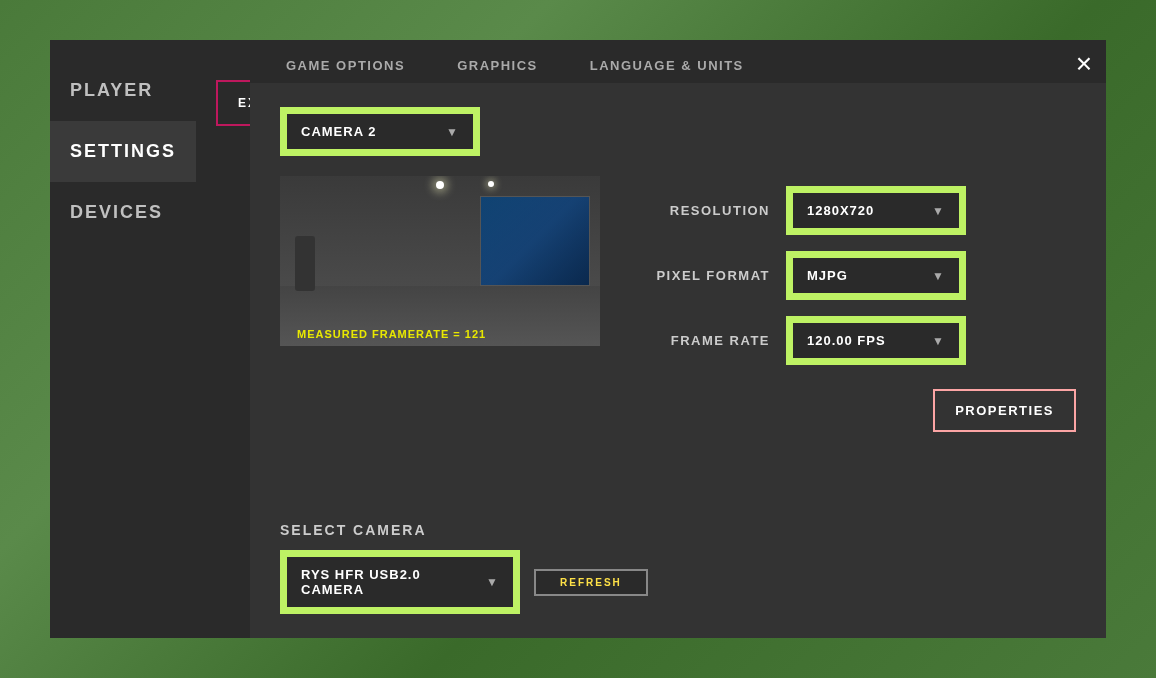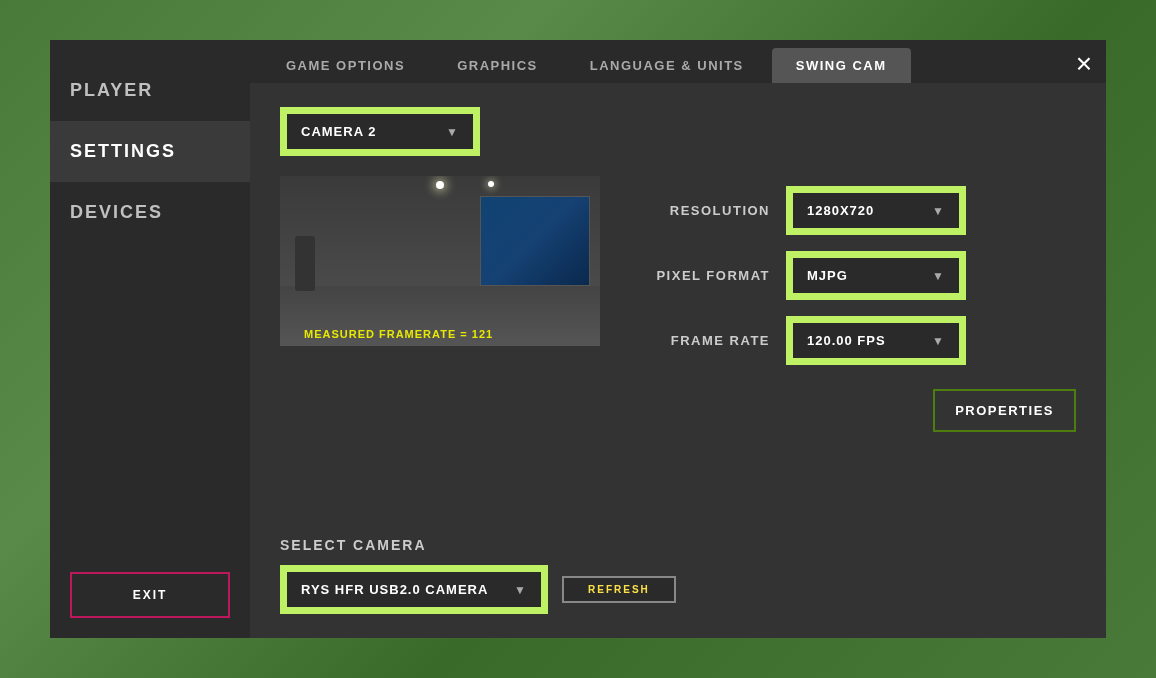--- a/index.html
+++ b/index.html
@@ -31,21 +31,21 @@
       background: transparent;
       z-index: 10;
       display: flex;
     }
 
     
     .sidebar {
       width: 200px;
       background: #2a2a2a;
       display: flex;
-      flex-direction: column;
+      flex-direction: row;
       padding-top: 20px;
       flex-shrink: 0;
     }
 
     .sidebar-nav {
       display: flex;
       flex-direction: column;
       gap: 0;
       flex: 1;
     }
@@ -266,21 +266,21 @@
       bottom: 55px;
       width: 20px;
       height: 55px;
       background: #333;
       border-radius: 3px;
     }
 
     .framerate-label {
       position: absolute;
       bottom: 6px;
-      left: 24px;
+      left: 17px;
       color: #e8e800;
       font-size: 11px;
       font-weight: bold;
       letter-spacing: 1px;
       text-transform: uppercase;
     }
 
     
     .settings-section {
       flex: 1;
@@ -305,21 +305,21 @@
       letter-spacing: 1.5px;
       text-transform: uppercase;
     }
 
     .setting-dropdown {
       width: 180px;
     }
 
     .properties-btn {
       background: transparent;
-      border: 2px solid #4d7c0f;
+      border: 2px solid #fca5a5;
       color: #ffffff;
       padding: 12px 20px;
       font-size: 13px;
       font-weight: bold;
       letter-spacing: 1.5px;
       text-transform: uppercase;
       cursor: pointer;
       margin-top: 8px;
       align-self: flex-end;
     }
@@ -340,21 +340,21 @@
       text-transform: uppercase;
     }
 
     .select-camera-row {
       display: flex;
       align-items: center;
       gap: 14px;
     }
 
     .camera-source-dropdown {
-      width: 268px;
+      width: 240px;
     }
 
     .refresh-btn {
       background: #2a2a2a;
       border: 2px solid #888;
       color: #fde047;
       padding: 6px 24px;
       font-size: 10px;
       font-weight: bold;
       letter-spacing: 2px;
@@ -386,21 +386,20 @@
   </div>
 
   <div class="main-content">
 
     <button class="close-btn">×</button>
 
     <div class="tabs">
       <button class="tab">GAME OPTIONS</button>
       <button class="tab">GRAPHICS</button>
       <button class="tab">LANGUAGE &amp; UNITS</button>
-      <button class="tab active">SWING CAM</button>
     </div>
 
     <div class="panel">
 
       <div class="camera-select-row">
         <div class="dropdown camera-dropdown">
           <span>CAMERA 2</span>
           <span class="dropdown-arrow">▼</span>
         </div>
       </div>

